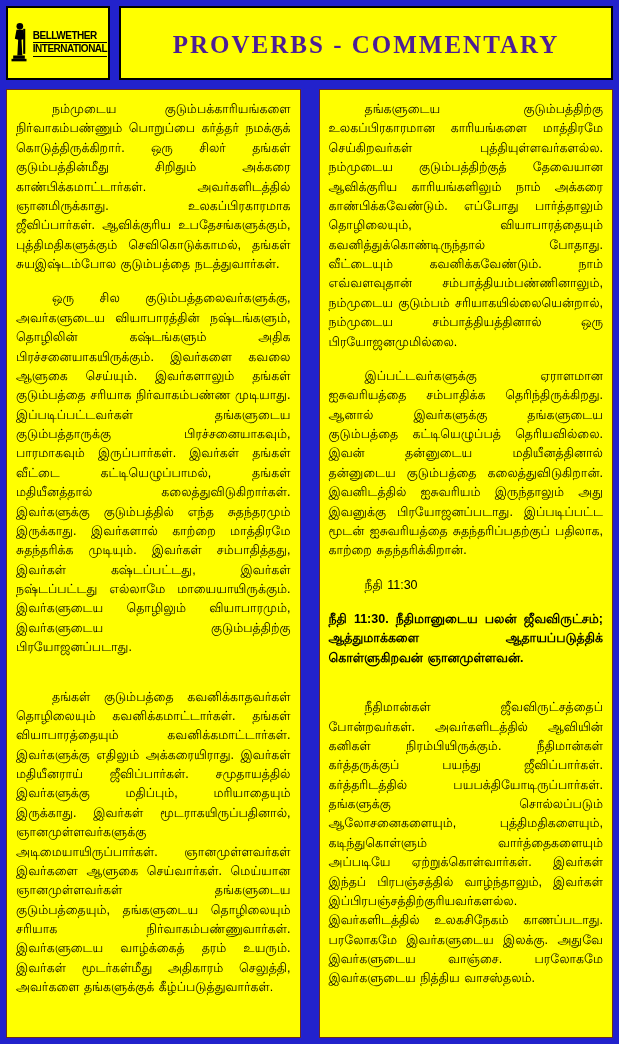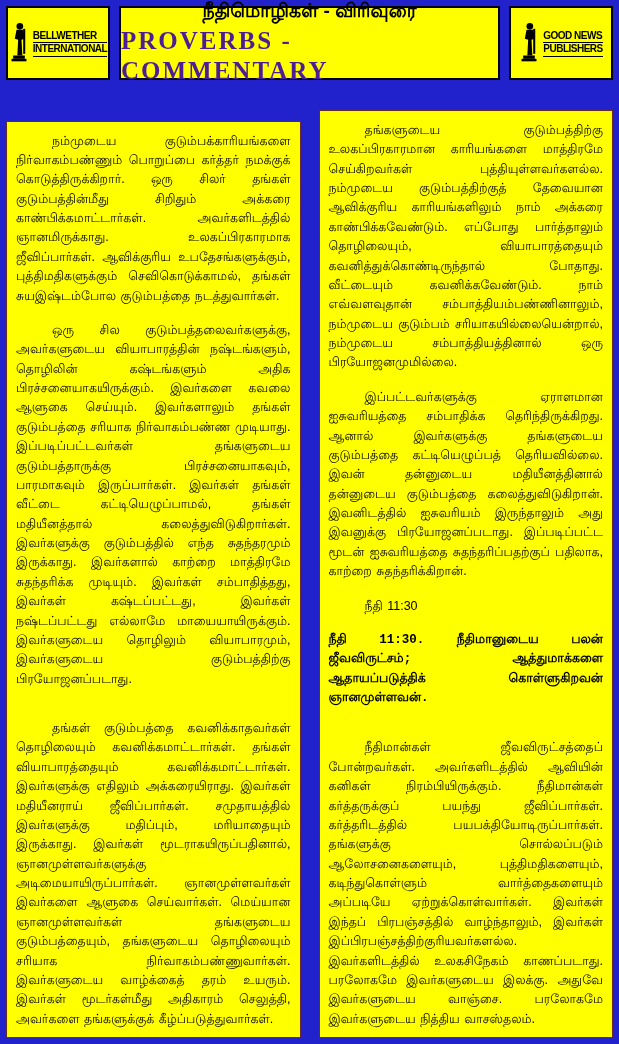--- a/index.html
+++ b/index.html
@@ -47,21 +47,21 @@
     font-size:19px;font-weight:bold;color:#000;
     line-height:1.2;
   }
   .title-english{
     font-family:"Liberation Serif","DejaVu Serif",serif;
     font-size:25px;font-weight:bold;color:#4c1d95;
     letter-spacing:2px;line-height:1.2;margin-top:3px;
   }
   
   .body{
-    display:flex;gap:18px;flex:1 1 auto;min-height:0;align-items:flex-end;
+    display:flex;gap:18px;flex:1 1 auto;min-height:0;
   }
   .col{
     background:#FFFF00;
     border:1px solid #6b2a20;
     flex:1 1 50%;
     box-sizing:border-box;
     padding:10px 9px 8px 9px;
     overflow:hidden;
     color:#000;
   }
@@ -80,21 +80,20 @@
     text-indent:0;text-align:left;
   }
   .section-ref{
     font-size:15px;font-weight:normal;
     margin:0 0 20px 0;line-height:1.35;
     text-indent:0;text-align:left;
   }
   .verse{
     font-weight:bold;
     text-indent:0 !important;
-    font-family:Liberation Mono, monospace;
   }
 </style>
 </head>
 <body>
 
 <div class="page">
 
   <div class="header">
 
     <div class="logo-box">
@@ -107,39 +106,23 @@
           <rect x="17" y="8" width="2.5" height="30"></rect>
         </g>
       </svg>
       <div class="logo-text">
         <span class="logo-line">BELLWETHER</span>
         <span class="logo-line">INTERNATIONAL</span>
       </div>
     </div>
 
     <div class="title-box">
-      <div class="title-tamil">நீதிமொழிகள் - விரிவுரை</div>
       <div class="title-english">PROVERBS - COMMENTARY</div>
     </div>
 
-    <div class="logo-box">
-      <svg class="logo-fig" viewBox="0 0 24 50">
-        <g fill="#000">
-          <circle cx="13" cy="5" r="4"></circle>
-          <path d="M9 9 L17 9 L19 20 L15 21 L16 40 L10 40 L11 21 L7 20 Z"></path>
-          <rect x="5" y="40" width="14" height="4"></rect>
-          <rect x="3" y="44" width="18" height="3"></rect>
-          <rect x="17" y="8" width="2.5" height="30"></rect>
-        </g>
-      </svg>
-      <div class="logo-text">
-        <span class="logo-line">GOOD NEWS</span>
-        <span class="logo-line">PUBLISHERS</span>
-      </div>
-    </div>
 
   </div>
 
   <div class="body">
 
     <div class="col">
       <p>நம்முடைய குடும்பக்காரியங்களை நிர்வாகம்பண்ணும் பொறுப்பை கர்த்தர் நமக்குக் கொடுத்திருக்கிறார். ஒரு சிலர் தங்கள் குடும்பத்தின்மீது சிறிதும் அக்கரை காண்பிக்கமாட்டார்கள். அவர்களிடத்தில் ஞானமிருக்காது. உலகப்பிரகாரமாக ஜீவிப்பார்கள். ஆவிக்குரிய உபதேசங்களுக்கும், புத்திமதிகளுக்கும் செவிகொடுக்காமல், தங்கள் சுயஇஷ்டம்போல குடும்பத்தை நடத்துவார்கள்.</p>
       <p>ஒரு சில குடும்பத்தலைவர்களுக்கு, அவர்களுடைய வியாபாரத்தின் நஷ்டங்களும், தொழிலின் கஷ்டங்களும் அதிக பிரச்சனையாகயிருக்கும். இவர்களை கவலை ஆளுகை செய்யும். இவர்களாலும் தங்கள் குடும்பத்தை சரியாக நிர்வாகம்பண்ண முடியாது. இப்படிப்பட்டவர்கள் தங்களுடைய குடும்பத்தாருக்கு பிரச்சனையாகவும், பாரமாகவும் இருப்பார்கள். இவர்கள் தங்கள் வீட்டை கட்டியெழுப்பாமல், தங்கள் மதியீனத்தால் கலைத்துவிடுகிறார்கள். இவர்களுக்கு குடும்பத்தில் எந்த சுதந்தரமும் இருக்காது. இவர்களால் காற்றை மாத்திரமே சுதந்தரிக்க முடியும். இவர்கள் சம்பாதித்தது, இவர்கள் கஷ்டப்பட்டது, இவர்கள் நஷ்டப்பட்டது எல்லாமே மாயையாயிருக்கும். இவர்களுடைய தொழிலும் வியாபாரமும், இவர்களுடைய குடும்பத்திற்கு பிரயோஜனப்படாது.</p>
       <p>தங்கள் குடும்பத்தை கவனிக்காதவர்கள் தொழிலையும் கவனிக்கமாட்டார்கள். தங்கள் வியாபாரத்தையும் கவனிக்கமாட்டார்கள். இவர்களுக்கு எதிலும் அக்கரையிராது. இவர்கள் மதியீனராய் ஜீவிப்பார்கள். சமுதாயத்தில் இவர்களுக்கு மதிப்பும், மரியாதையும் இருக்காது. இவர்கள் மூடராகயிருப்பதினால், ஞானமுள்ளவர்களுக்கு அடிமையாயிருப்பார்கள். ஞானமுள்ளவர்கள் இவர்களை ஆளுகை செய்வார்கள். மெய்யான ஞானமுள்ளவர்கள் தங்களுடைய குடும்பத்தையும், தங்களுடைய தொழிலையும் சரியாக நிர்வாகம்பண்ணுவார்கள். இவர்களுடைய வாழ்க்கைத் தரம் உயரும். இவர்கள் மூடர்கள்மீது அதிகாரம் செலுத்தி, அவர்களை தங்களுக்குக் கீழ்ப்படுத்துவார்கள்.</p>
     </div>

